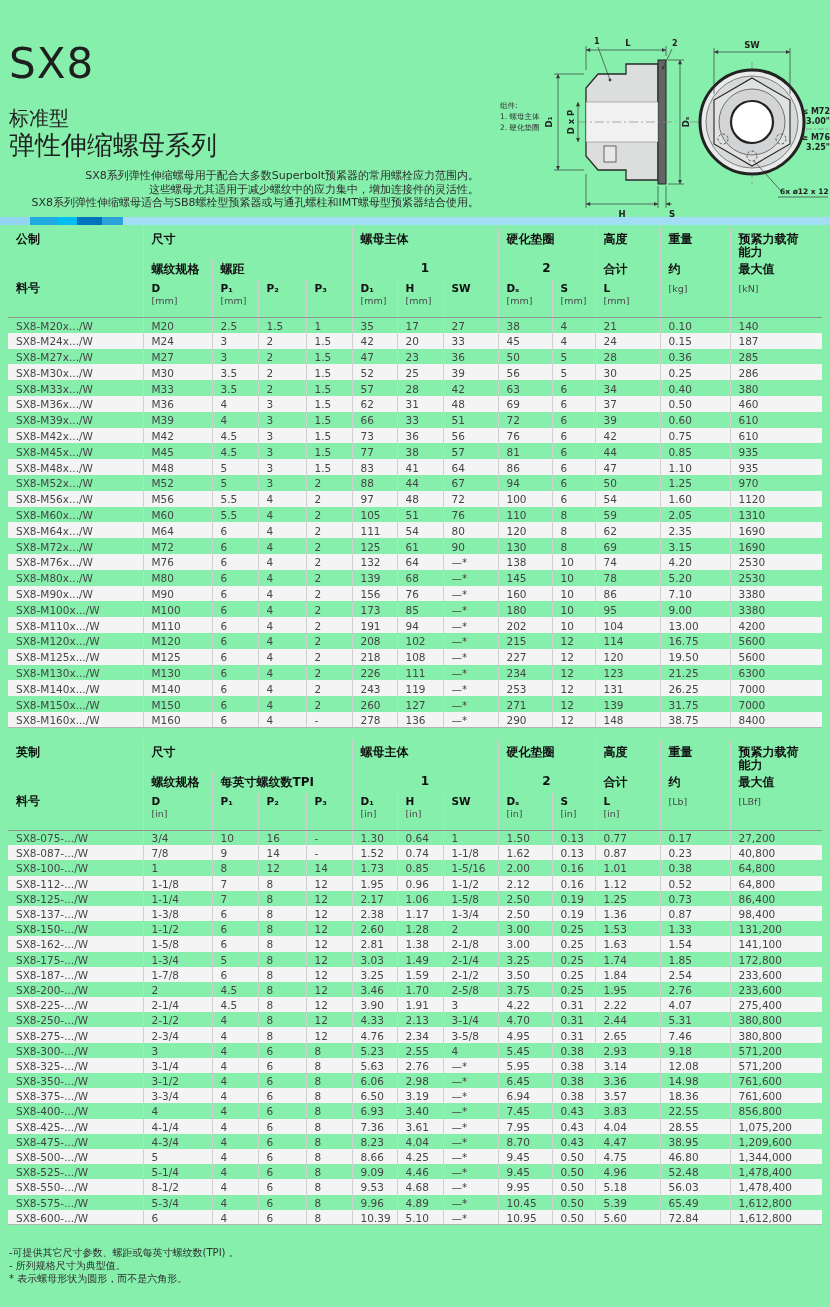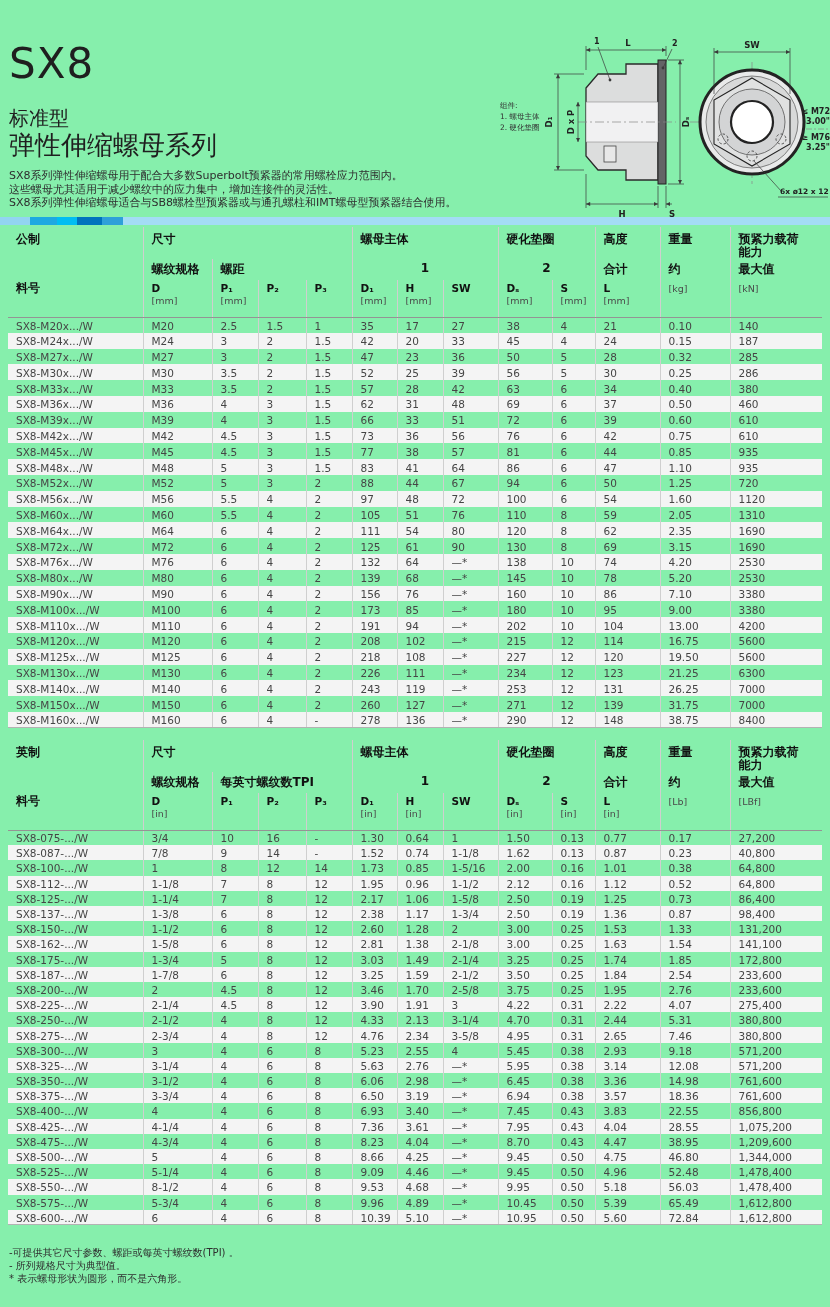--- a/index.html
+++ b/index.html
@@ -4,21 +4,21 @@
 <style>
   html,body{margin:0;padding:0;}
   body{font-family:"DejaVu Sans","Liberation Sans",sans-serif;background:#ffffff;}
   .page{position:relative;width:830px;height:1307px;background:#86efac;overflow:hidden;color:#1a1a1a;}
 
   
   .title-block{position:absolute;left:9px;top:42px;width:470px;}
   .main-title{font-size:42px;font-weight:400;line-height:44px;color:#1f1f1f;letter-spacing:1px;}
   .sub-title-1{font-size:20px;line-height:24px;margin-top:20px;color:#1f1f1f;}
   .sub-title-2{font-size:26px;line-height:30px;color:#1f1f1f;}
-  .desc{margin-top:9px;font-size:11px;line-height:13.5px;color:#2e2e2e;}
+  .desc{margin-top:9px;font-size:11px;line-height:13.5px;color:#2e2e2e;text-align:right;}
   .desc div{white-space:nowrap;}
 
   
   .diagram{position:absolute;left:486px;top:34px;width:344px;height:192px;}
   .diagram svg{position:absolute;left:0;top:0;}
   .legend{position:absolute;left:14px;top:66px;font-size:7.5px;line-height:11px;color:#333;}
 
   
   .accent-bar{position:absolute;left:0;top:217px;width:830px;height:8px;display:flex;}
   .accent-bar div{height:8px;}
@@ -282,21 +282,21 @@
           <td class="">M27</td>
           <td class="">3</td>
           <td class="">2</td>
           <td class="">1.5</td>
           <td class="">47</td>
           <td class="">23</td>
           <td class="">36</td>
           <td class="">50</td>
           <td class="">5</td>
           <td class="">28</td>
-          <td class="">0.32</td>
+          <td class="">0.36</td>
           <td class="">285</td>
         </tr>
         <tr>
           <td class="first">SX8-M30x.../W</td>
           <td class="">M30</td>
           <td class="">3.5</td>
           <td class="">2</td>
           <td class="">1.5</td>
           <td class="">52</td>
           <td class="">25</td>
@@ -403,21 +403,21 @@
           <td class="">5</td>
           <td class="">3</td>
           <td class="">2</td>
           <td class="">88</td>
           <td class="">44</td>
           <td class="">67</td>
           <td class="">94</td>
           <td class="">6</td>
           <td class="">50</td>
           <td class="">1.25</td>
-          <td class="">720</td>
+          <td class="">970</td>
         </tr>
         <tr>
           <td class="first">SX8-M56x.../W</td>
           <td class="">M56</td>
           <td class="">5.5</td>
           <td class="">4</td>
           <td class="">2</td>
           <td class="">97</td>
           <td class="">48</td>
           <td class="">72</td>

